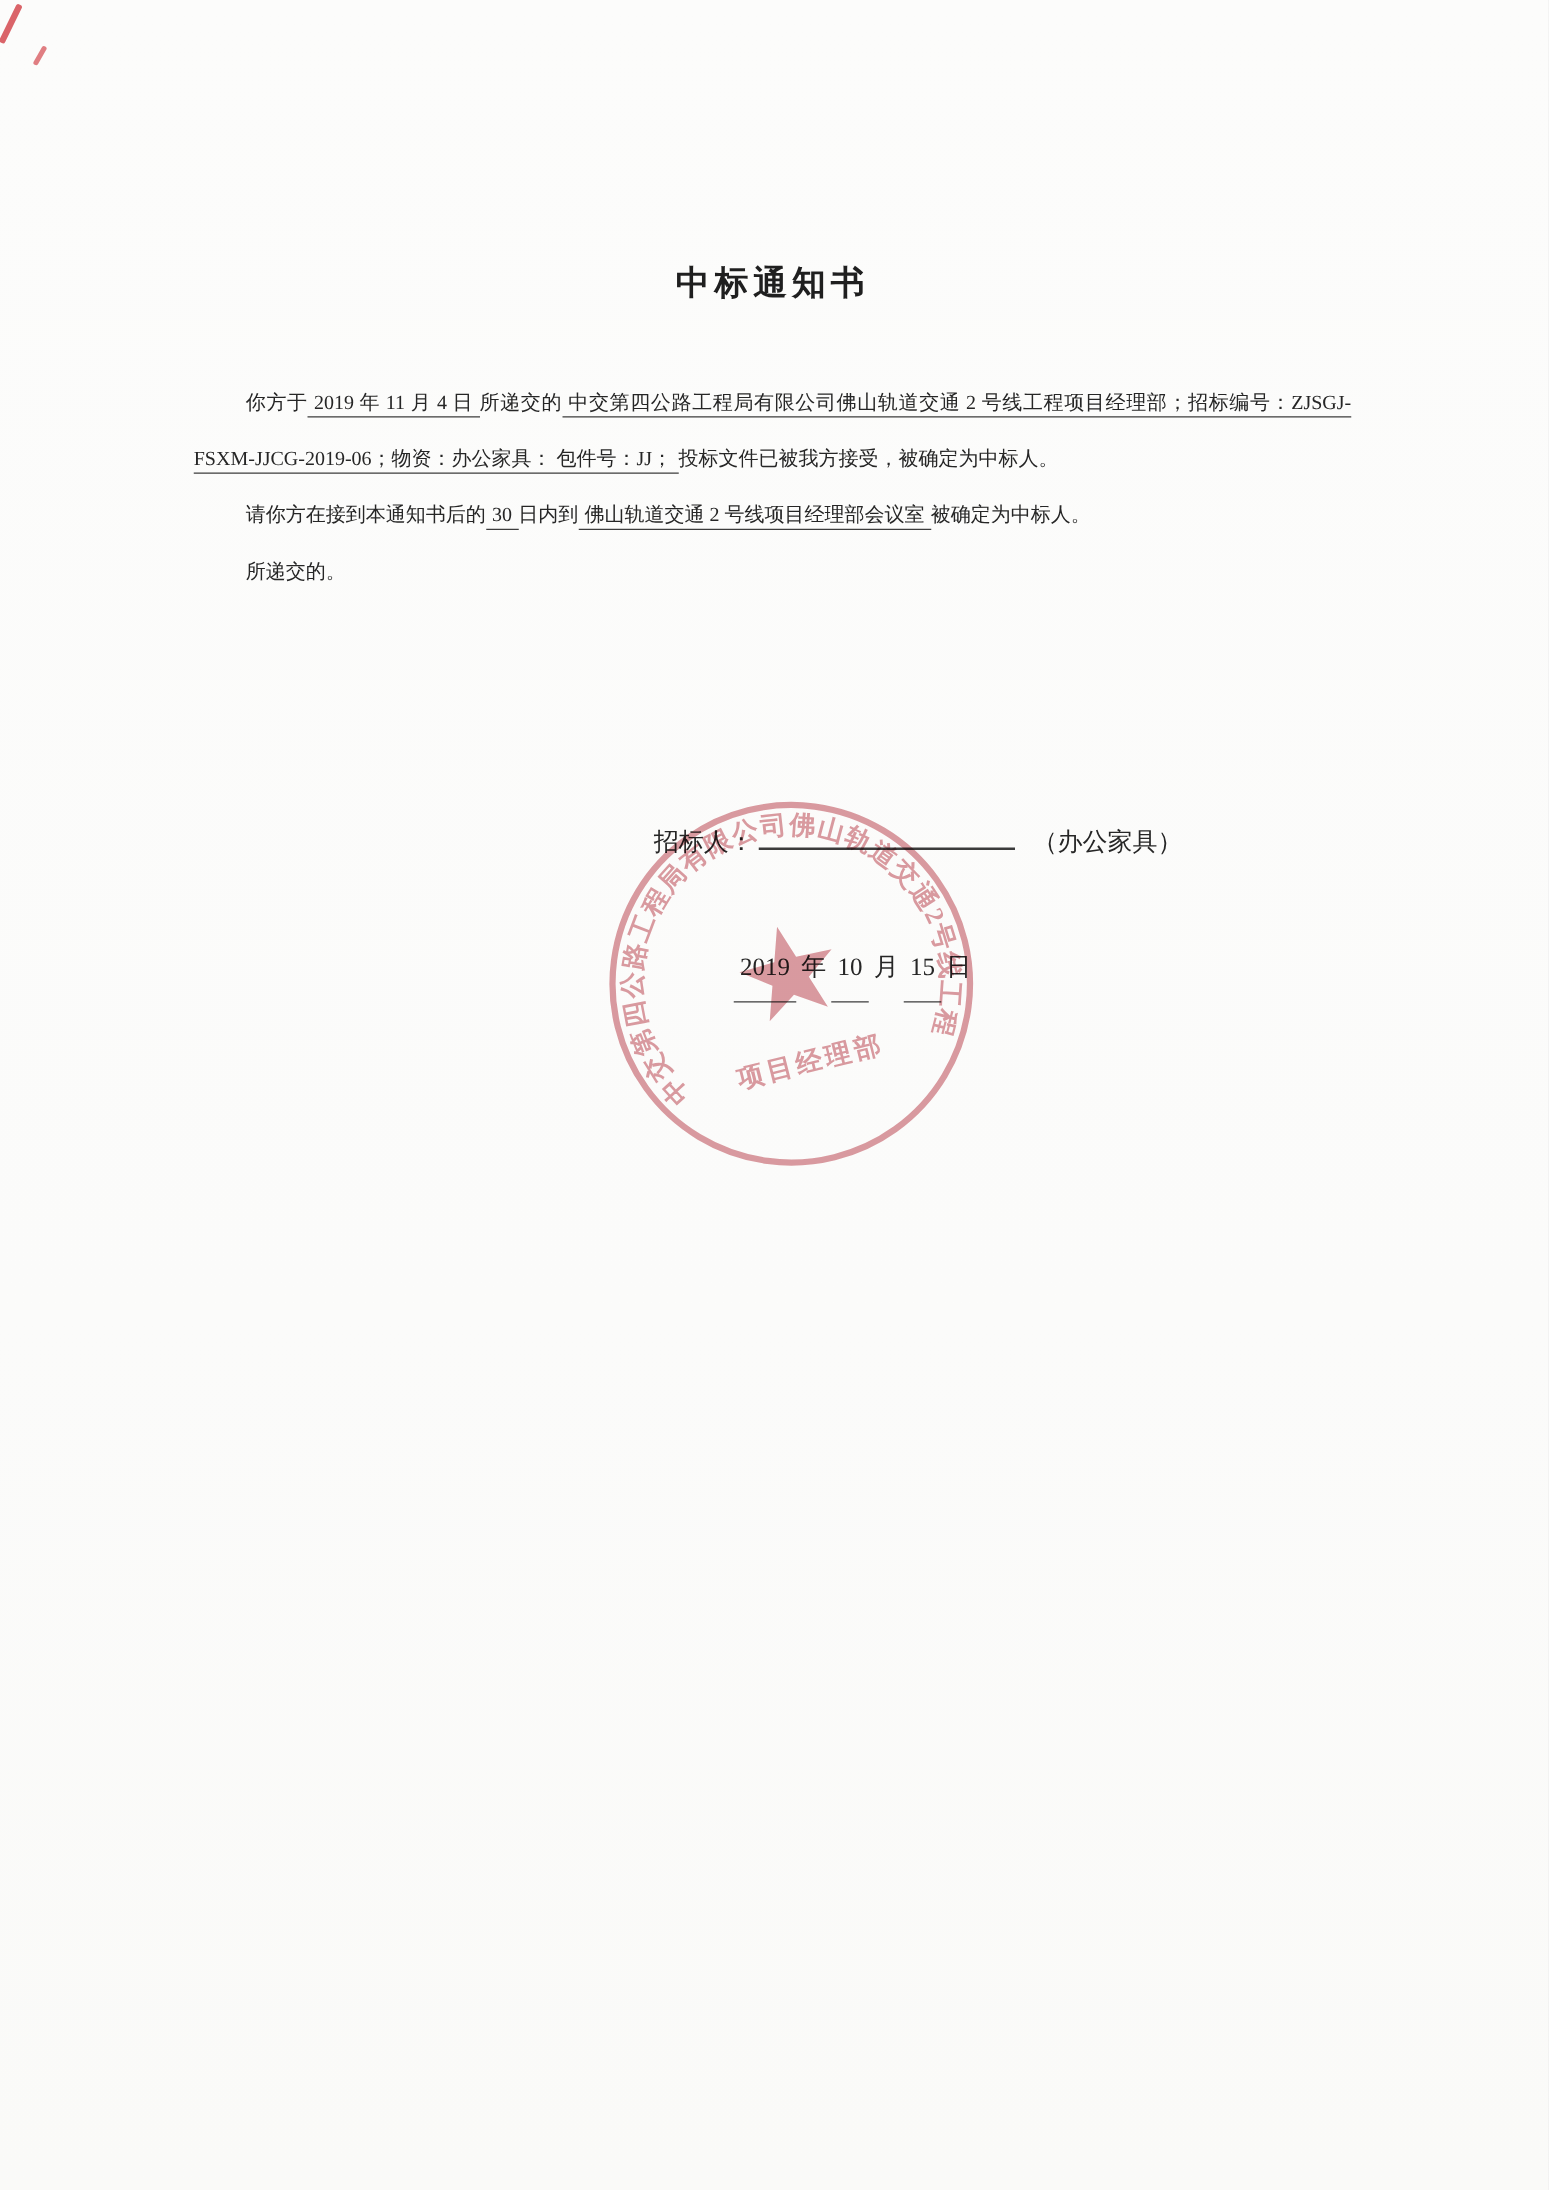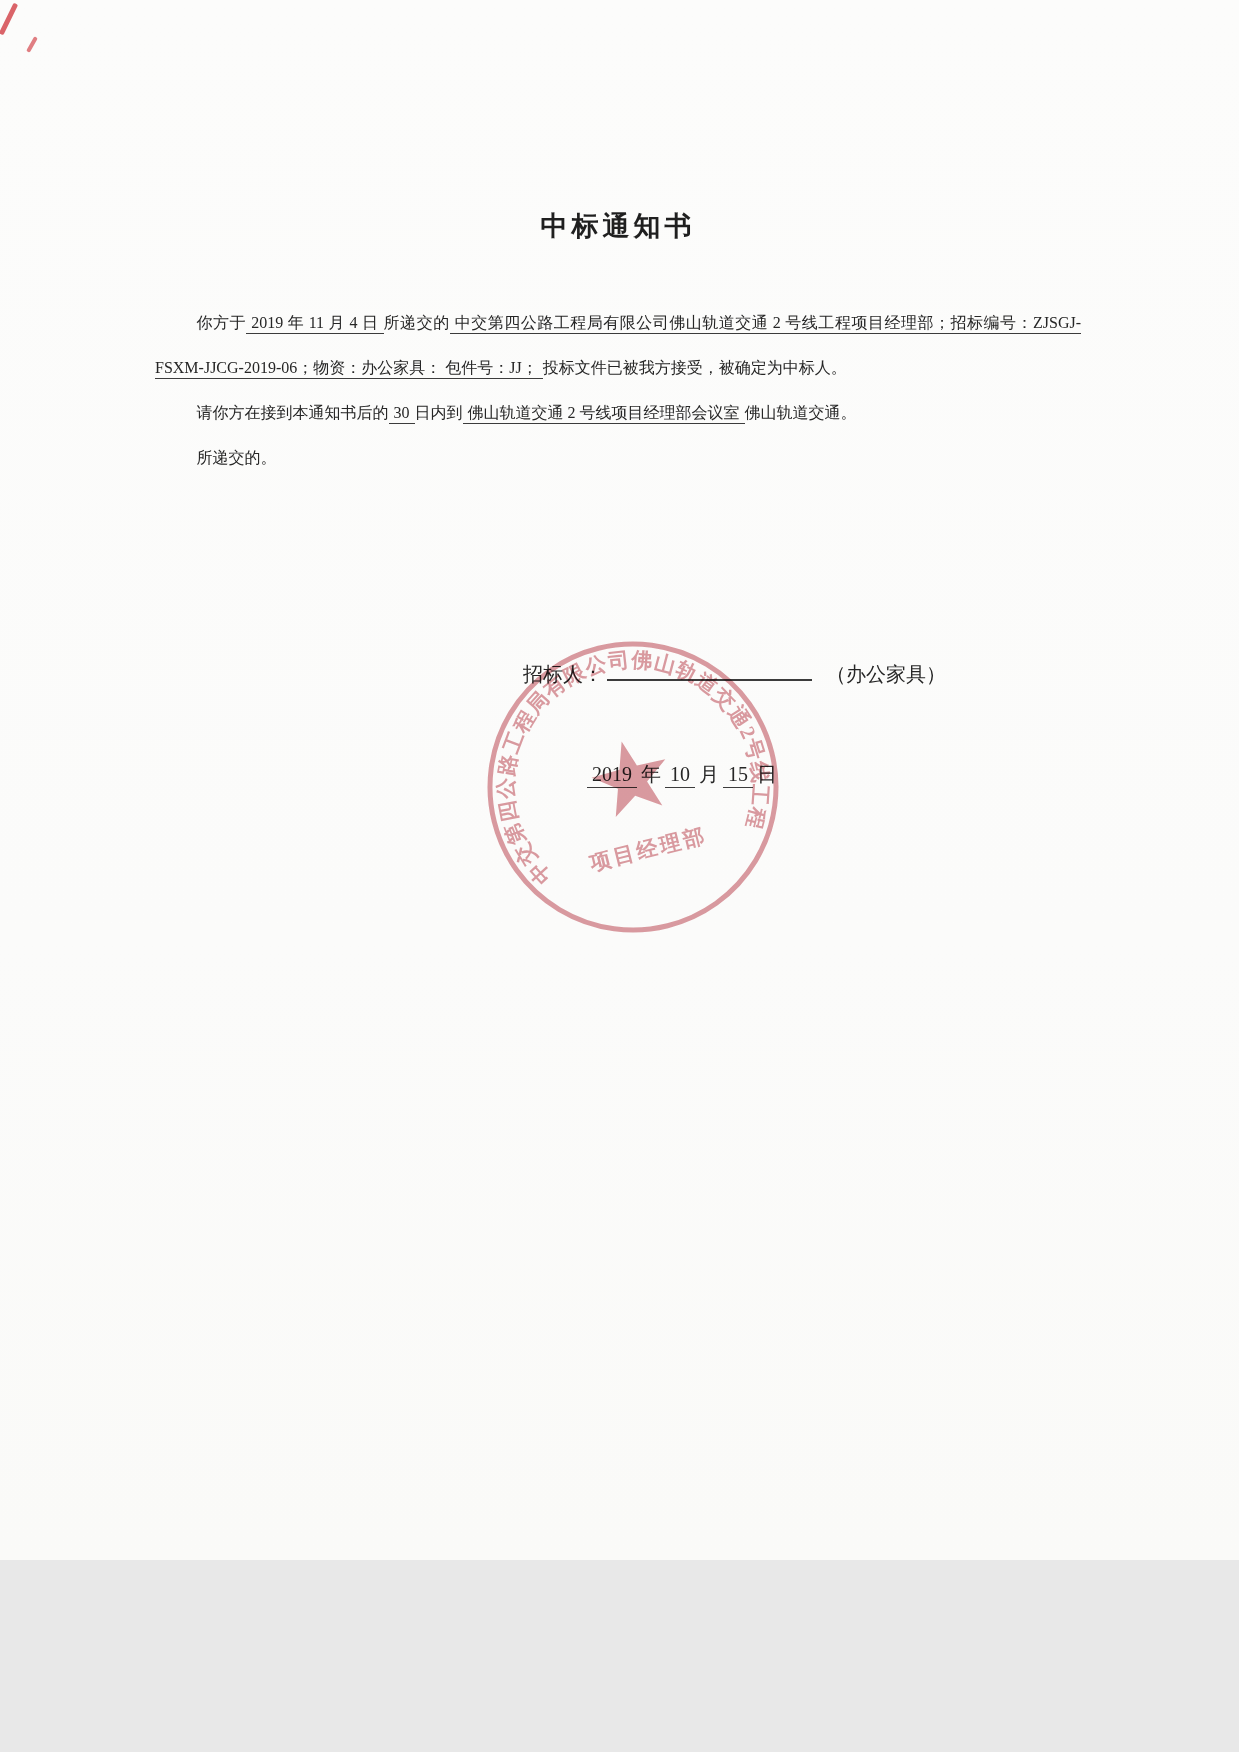--- a/index.html
+++ b/index.html
@@ -1,20 +1,20 @@
 <!DOCTYPE html>
 <html><head>
 <meta charset="utf-8">
 <style>
   * { margin: 0; padding: 0; box-sizing: border-box; }
   html, body { background: #e8e8e8; }
   .page {
     position: relative;
     width: 1239px;
-    height: 1560px;
+    height: 1752px;
     margin: 0 auto;
     background: linear-gradient(180deg, #fcfcfb 0%, #fbfbfa 60%, #fafaf8 100%);
     font-family: "Liberation Serif", "DejaVu Serif", serif;
     color: #262626;
     overflow: hidden;
   }
   .inner { padding: 206px 158px 0 155px; }
   .title {
     font-size: 27px;
     font-weight: bold;
@@ -57,21 +57,21 @@
   }
   .date-line {
     margin-top: 60px;
     margin-left: 430px;
     font-size: 20px;
     line-height: 40px;
     position: relative;
     z-index: 1;
   }
   .date-line span { margin: 0 2px; }
-  .date-line .u { padding: 0 5px 2px 5px; }
+  .date-line .u { padding: 0 5px 16px 5px; }
   .stamp {
     position: absolute;
     left: 468px;
     top: 622px;
     width: 330px;
     height: 330px;
     transform: rotate(-14deg);
     mix-blend-mode: multiply;
     opacity: 0.62;
     z-index: 2;
@@ -94,21 +94,21 @@
 
   <div class="inner">
 
     <h1 class="title">中标通知书</h1>
 
 
     <div class="docbody">
       <p class="para"><span>你方于</span><span class="u pad">2019 年 11 月 4 日</span><span>所递交的</span><span class="u pad">中交第四公路工程局有限公司佛山轨道交通 2 号线工程项目经理部；招标编号：ZJSGJ-FSXM-JJCG-2019-06；物资：办公家具： 包件号：JJ；</span><span>投标文件已被我方接受，被确定为中标人。</span></p>
 
 
-      <p class="para"><span>请你方在接到本通知书后的</span><span class="u pad">30</span><span>日内到</span><span class="u pad">佛山轨道交通 2 号线项目经理部会议室</span><span>佛山轨道交通。</span></p>
+      <p class="para"><span>请你方在接到本通知书后的</span><span class="u pad">30</span><span>日内到</span><span class="u pad">佛山轨道交通 2 号线项目经理部会议室</span><span>被确定为中标人。</span></p>
 
       <p class="para">所递交的。</p>
     </div>
 
     <div class="sig-line">
       <span>招标人：</span><span class="sig-blank"></span><span>（办公家具）</span>
     </div>
 
     <div class="date-line">
       <span class="u">2019</span><span>年</span><span class="u">10</span><span>月</span><span class="u">15</span><span>日</span>

